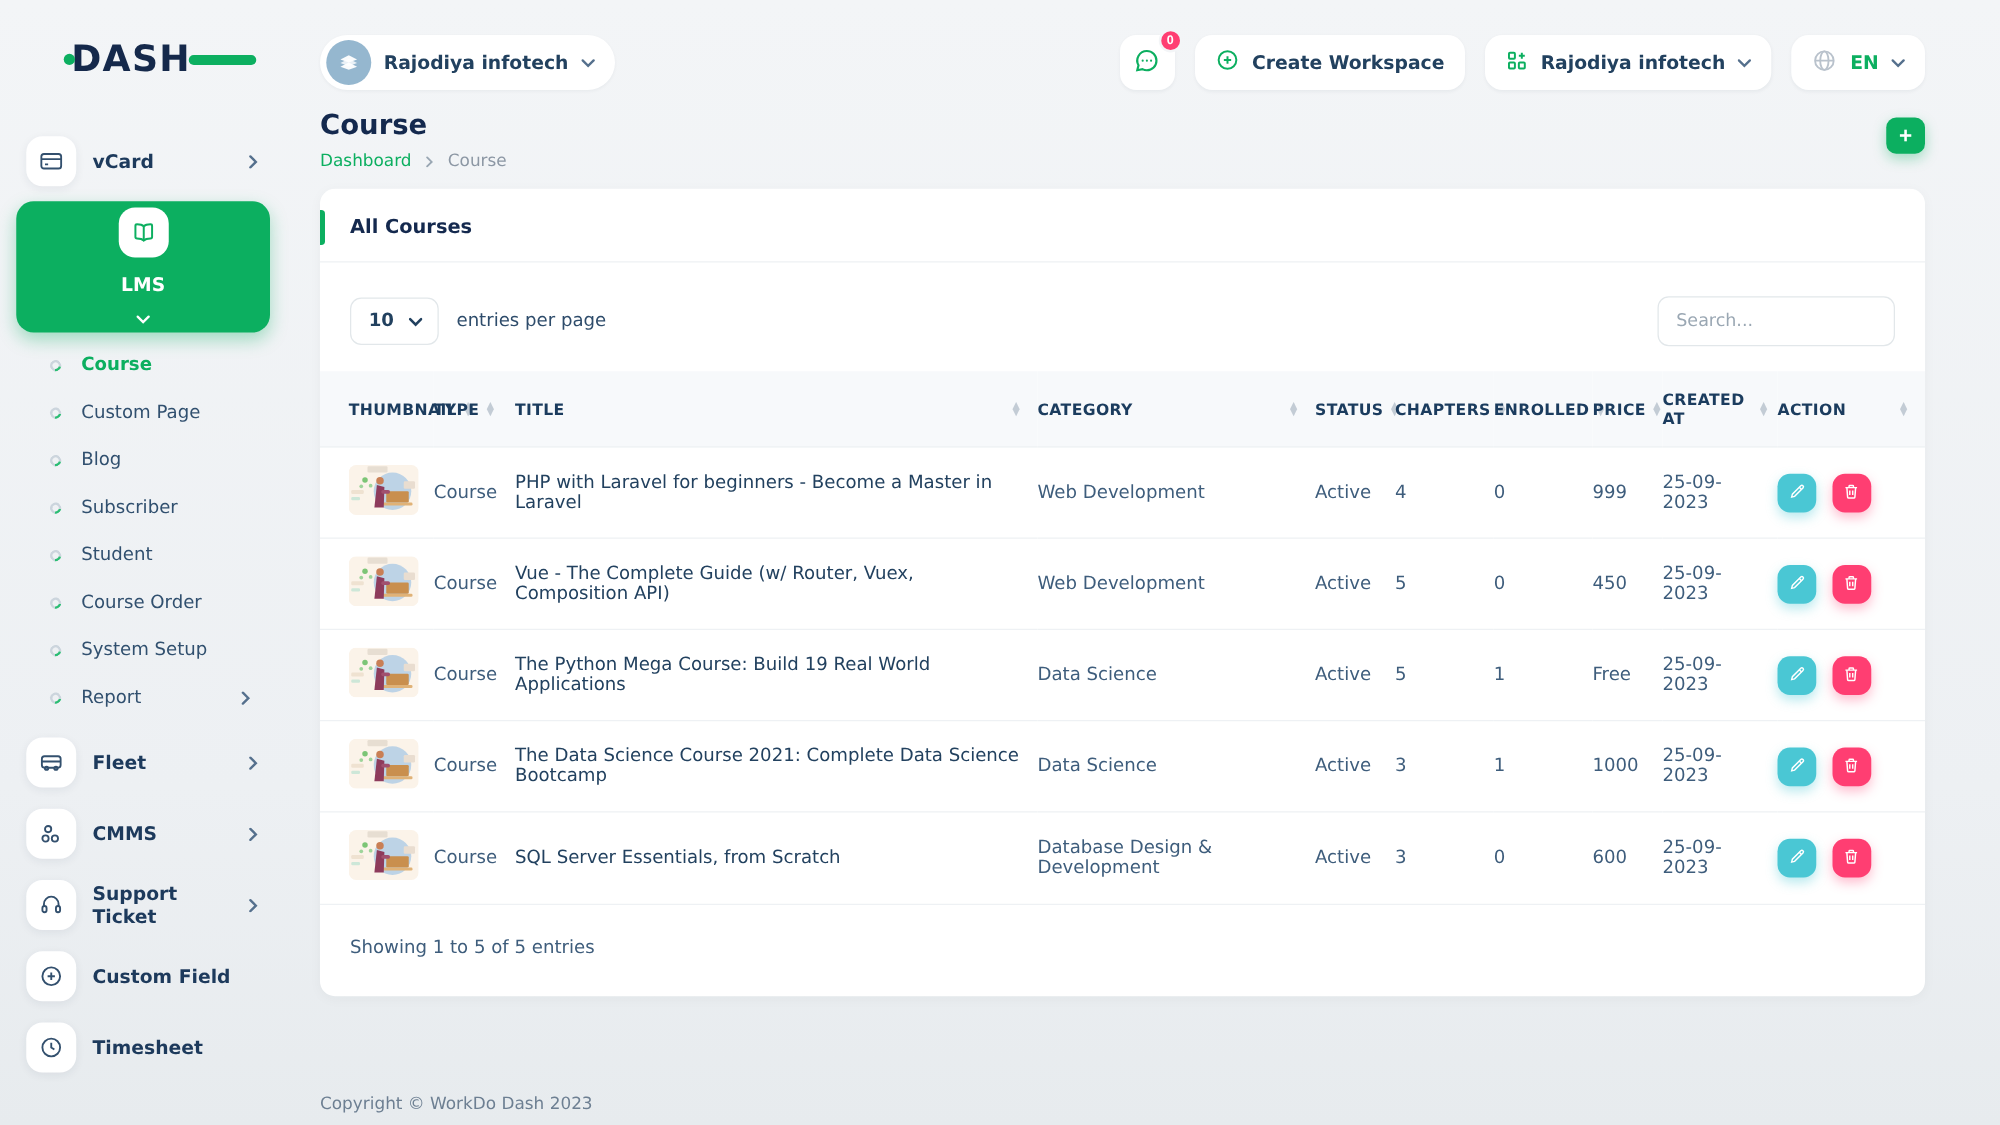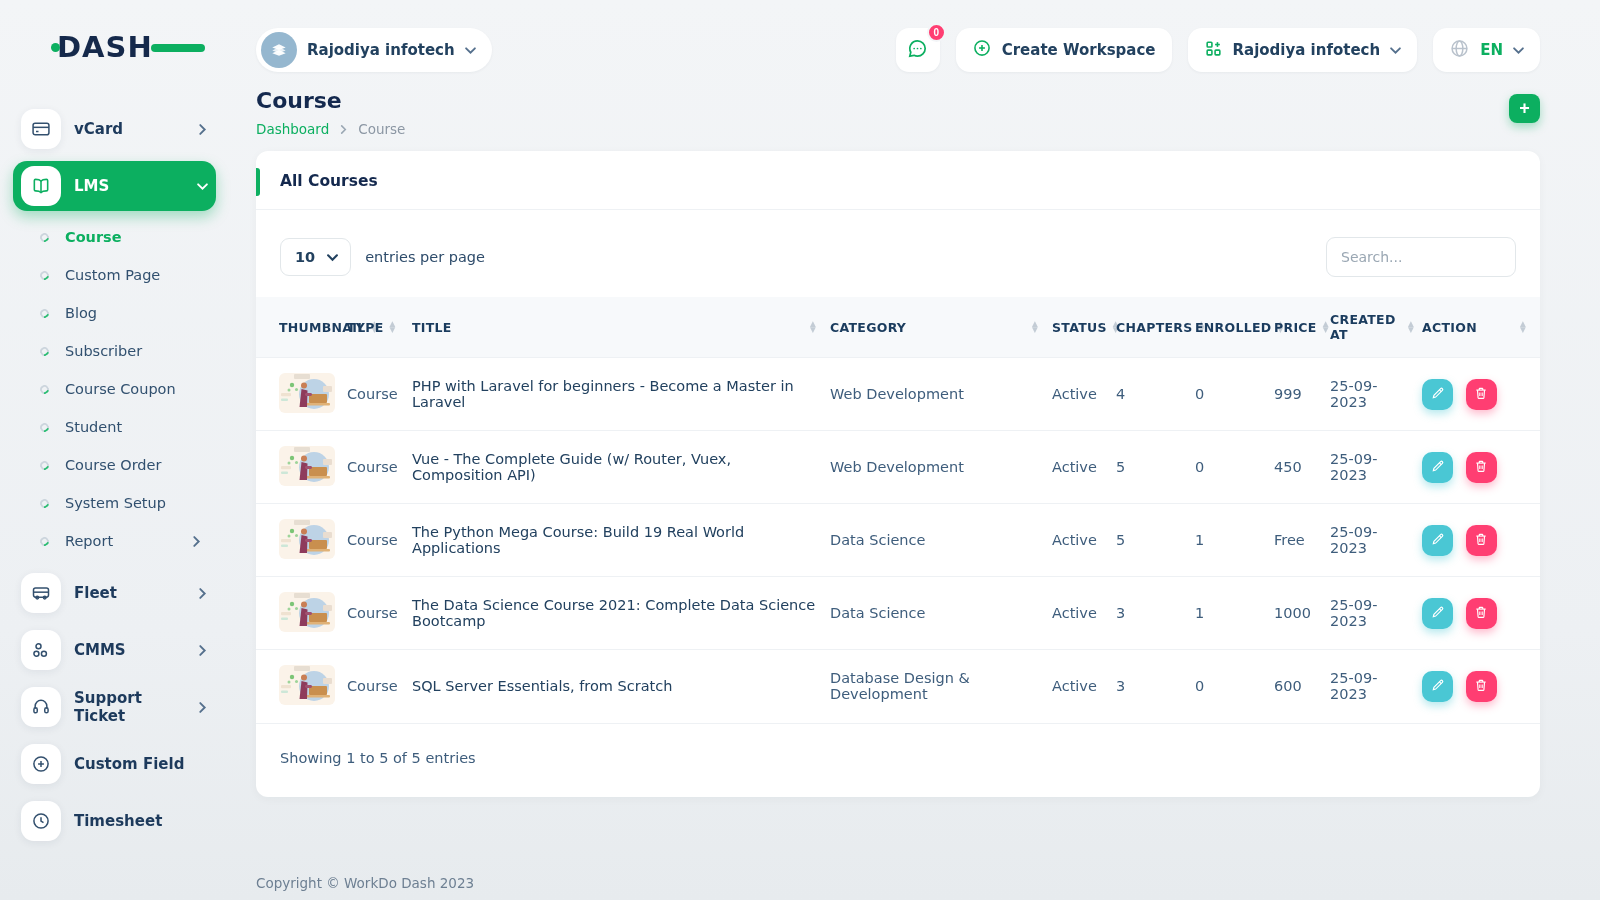--- a/index.html
+++ b/index.html
@@ -16,21 +16,21 @@
   .logo { position:relative; margin:0 0 40px 44px; width:120px; }
   .logo-text { font-size:29px; font-weight:900; letter-spacing:1px; color:#15294b; }
   .logo-dot { position:absolute; left:-6px; top:13px; width:9px; height:9px; border-radius:50%; background:#0caf60; }
   .logo-bar { position:absolute; right:-28px; top:14px; width:54px; height:8px; border-radius:4px; background:#0caf60; }
 
   .nav-item { display:flex; align-items:center; gap:13px; padding:5px 8px 5px 8px; border-radius:14px; margin-bottom:7px; cursor:pointer; }
   .icon-box { width:40px; height:40px; border-radius:13px; background:#fff; display:flex; align-items:center; justify-content:center; box-shadow:0 2px 8px rgba(25,48,73,.07); color:#33506e; flex:0 0 40px; }
   .nav-label { flex:1; font-size:15px; font-weight:600; color:#1d3a5c; }
   .chev { color:#55708d; display:flex; }
   .chev svg { width:11px; height:11px; }
-  .nav-item.active { background:#0caf60; box-shadow:0 6px 14px rgba(12,175,96,.35); }
+  .nav-item.active { background:#0caf60; box-shadow:0 6px 14px rgba(12,175,96,.35);flex-direction:column; }
   .nav-item.active .icon-box { color:#0caf60; box-shadow:none; }
   .nav-item.active .nav-label { color:#fff; }
   .nav-item.active .chev { color:#fff; }
 
   .sub-list { margin:6px 0 8px 0; }
   .sub-item { display:flex; align-items:center; gap:16px; padding:11px 10px 11px 27px; cursor:pointer; }
   .bullet { width:9px; height:9px; border-radius:50%; border:2px solid #ccd5dd; border-bottom-color:#2cbd74; transform:rotate(-35deg); flex:0 0 9px; }
   .sub-label { font-size:14.5px; font-weight:500; color:#31506f; flex:1; }
   .sub-item.active .sub-label { color:#0caf60; font-weight:700; }
   .sub-item .chev { margin-right:4px; }
@@ -144,24 +144,20 @@
         <span class="bullet"></span>
         <span class="sub-label">Custom Page</span>
       </div>
       <div class="sub-item">
         <span class="bullet"></span>
         <span class="sub-label">Blog</span>
       </div>
       <div class="sub-item">
         <span class="bullet"></span>
         <span class="sub-label">Subscriber</span>
-      </div>
-      <div class="sub-item">
-        <span class="bullet"></span>
-        <span class="sub-label">Course Coupon</span>
       </div>
       <div class="sub-item">
         <span class="bullet"></span>
         <span class="sub-label">Student</span>
       </div>
       <div class="sub-item">
         <span class="bullet"></span>
         <span class="sub-label">Course Order</span>
       </div>
       <div class="sub-item">

